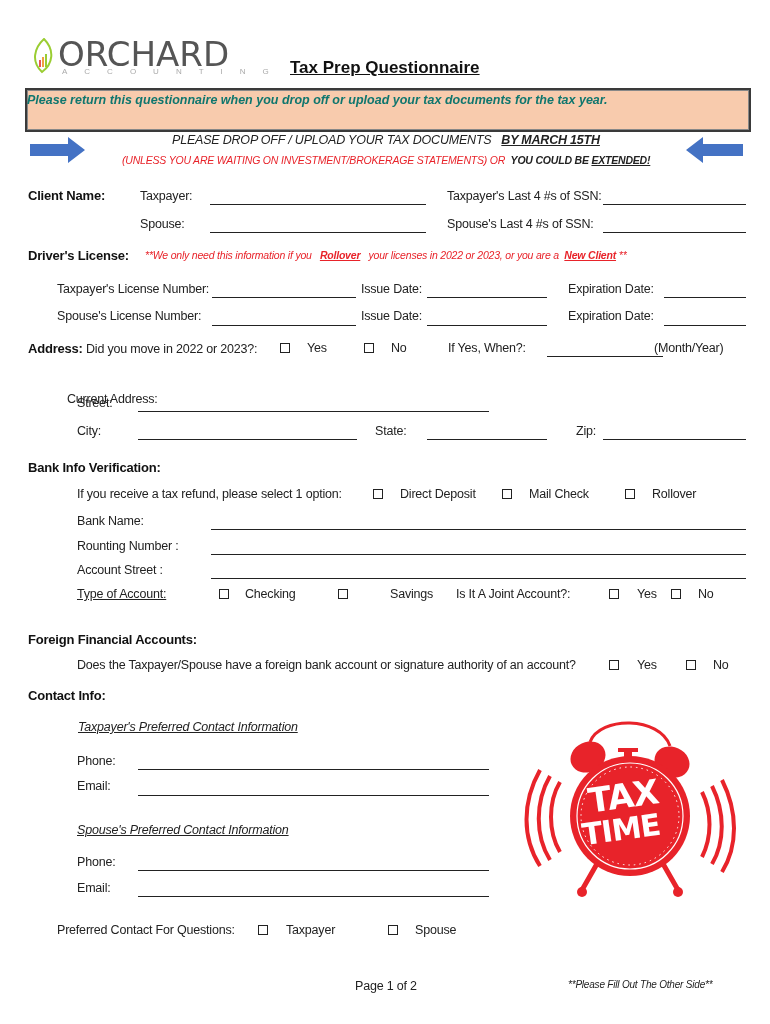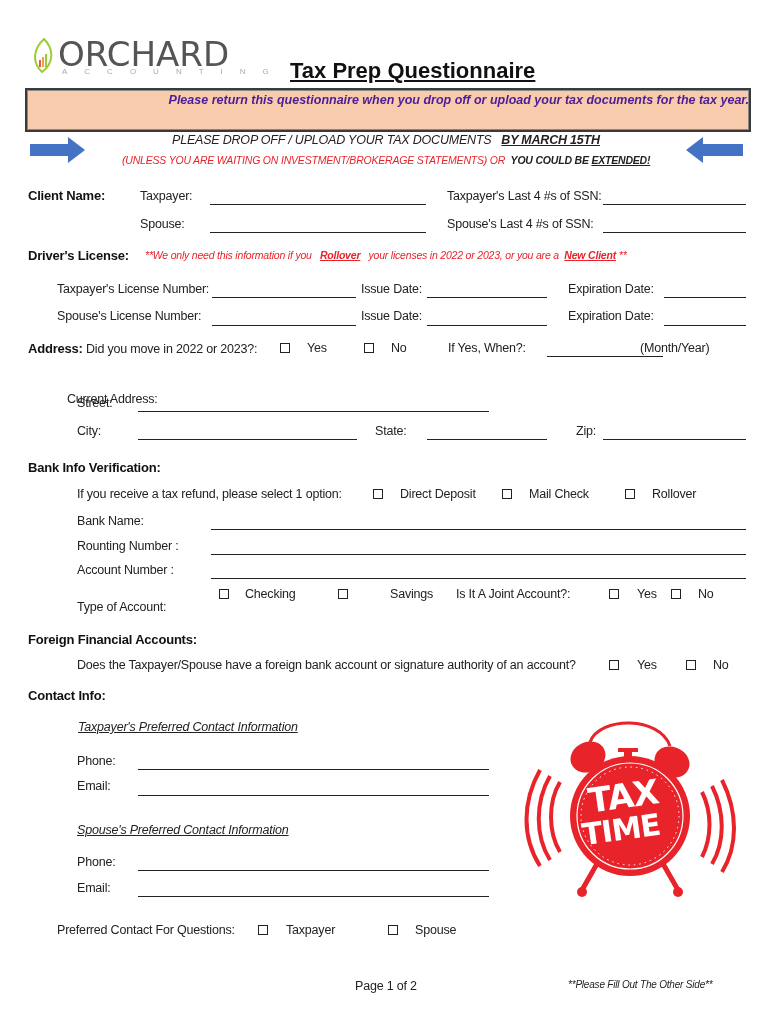--- a/index.html
+++ b/index.html
@@ -16,27 +16,27 @@
   .cb { position: absolute; width: 8px; height: 8px; border: 1.2px solid #222; background: #fff; }
   .red { color: #e8232a; }
   .it { font-style: italic; }
   .u { text-decoration: underline; }
 
   
   .logo-leaf { position: absolute; left: 33px; top: 38px; width: 22px; height: 36px; }
   .logo-word { position: absolute; left: 58px; top: 34px; font-size: 34px; color: #555; letter-spacing: 0px; font-family: "DejaVu Sans", sans-serif; font-weight: normal; }
   .logo-sub { position: absolute; left: 62px; top: 67px; font-size: 8px; color: #aaa; letter-spacing: 17px; }
 
-  .title { position: absolute; left: 290px; top: 58px; font-size: 22px; font-weight: bold; text-decoration: underline; color: #111; }
+  .title { position: absolute; left: 290px; top: 58px; font-size: 17px; font-weight: bold; text-decoration: underline; color: #111; }
 
   .banner {
     position: absolute; left: 25px; top: 88px; width: 722px; height: 40px;
     background: #f8cbad; border: 2px solid #3a3a3a; box-shadow: inset 0 0 0 1px #888;
   }
-  .banner .l1, .banner .l2 { position: absolute; width: 100%; text-align: right; font-style: italic; font-weight: bold; font-size: 12.5px; color: #4c1d95; }
+  .banner .l1, .banner .l2 { position: absolute; width: 100%; text-align: left; font-style: italic; font-weight: bold; font-size: 12.5px; color: #0f766e; }
   .banner .l1 { top: 3px; }
   .banner .l2 { top: 21px; }
 
   .arrow { position: absolute; }
 </style>
 </head>
 <body>
 
 <div>
   <svg class="logo-leaf" viewBox="0 0 22 36">
@@ -108,21 +108,21 @@
 <div class="t" style="left:28px; top:341px;">
   <span class="lbl-bold">Address:</span>
   <span>Did you move in 2022 or 2023?:</span>
 </div>
 <div class="cb" style="left:280px; top:343px;"></div>
 <div class="t" style="left:307px; top:341px;">Yes</div>
 <div class="cb" style="left:364px; top:343px;"></div>
 <div class="t" style="left:391px; top:341px;">No</div>
 <div class="t" style="left:448px; top:341px;">If Yes, When?:</div>
 <div class="line" style="left:547px; top:356px; width:116px;"></div>
-<div class="t" style="left:640px; top:341px;">(Month/Year)</div>
+<div class="t" style="left:654px; top:341px;">(Month/Year)</div>
 
 <div class="t" style="left:67px; top:376px;margin-top:16px;">Current Address:</div>
 <div class="t" style="left:77px; top:396px;">Street:</div>
 <div class="line" style="left:138px; top:411px; width:351px;"></div>
 <div class="t" style="left:77px; top:424px;">City:</div>
 <div class="line" style="left:138px; top:439px; width:219px;"></div>
 <div class="t" style="left:375px; top:424px;">State:</div>
 <div class="line" style="left:427px; top:439px; width:120px;"></div>
 <div class="t" style="left:576px; top:424px;">Zip:</div>
 <div class="line" style="left:603px; top:439px; width:143px;"></div>
@@ -133,24 +133,24 @@
 <div class="t" style="left:400px; top:487px;">Direct Deposit</div>
 <div class="cb" style="left:502px; top:489px;"></div>
 <div class="t" style="left:529px; top:487px;">Mail Check</div>
 <div class="cb" style="left:625px; top:489px;"></div>
 <div class="t" style="left:652px; top:487px;">Rollover</div>
 
 <div class="t" style="left:77px; top:514px;">Bank Name:</div>
 <div class="line" style="left:211px; top:529px; width:535px;"></div>
 <div class="t" style="left:77px; top:539px;">Rounting Number :</div>
 <div class="line" style="left:211px; top:554px; width:535px;"></div>
-<div class="t" style="left:77px; top:563px;">Account Number :</div>
+<div class="t" style="left:77px; top:563px;">Account Street :</div>
 <div class="line" style="left:211px; top:578px; width:535px;"></div>
 
-<div class="t" style="left:77px; top:600px;">Type of Account:</div>
+<div class="t" style="left:77px; top:587px;text-decoration:underline;">Type of Account:</div>
 <div class="cb" style="left:219px; top:589px;"></div>
 <div class="t" style="left:245px; top:587px;">Checking</div>
 <div class="cb" style="left:338px; top:589px;"></div>
 <div class="t" style="left:366px; top:587px;margin-left:24px;">Savings</div>
 <div class="t" style="left:456px; top:587px;">Is It A Joint Account?:</div>
 <div class="cb" style="left:609px; top:589px;"></div>
 <div class="t" style="left:637px; top:587px;">Yes</div>
 <div class="cb" style="left:671px; top:589px;"></div>
 <div class="t" style="left:698px; top:587px;">No</div>
 

